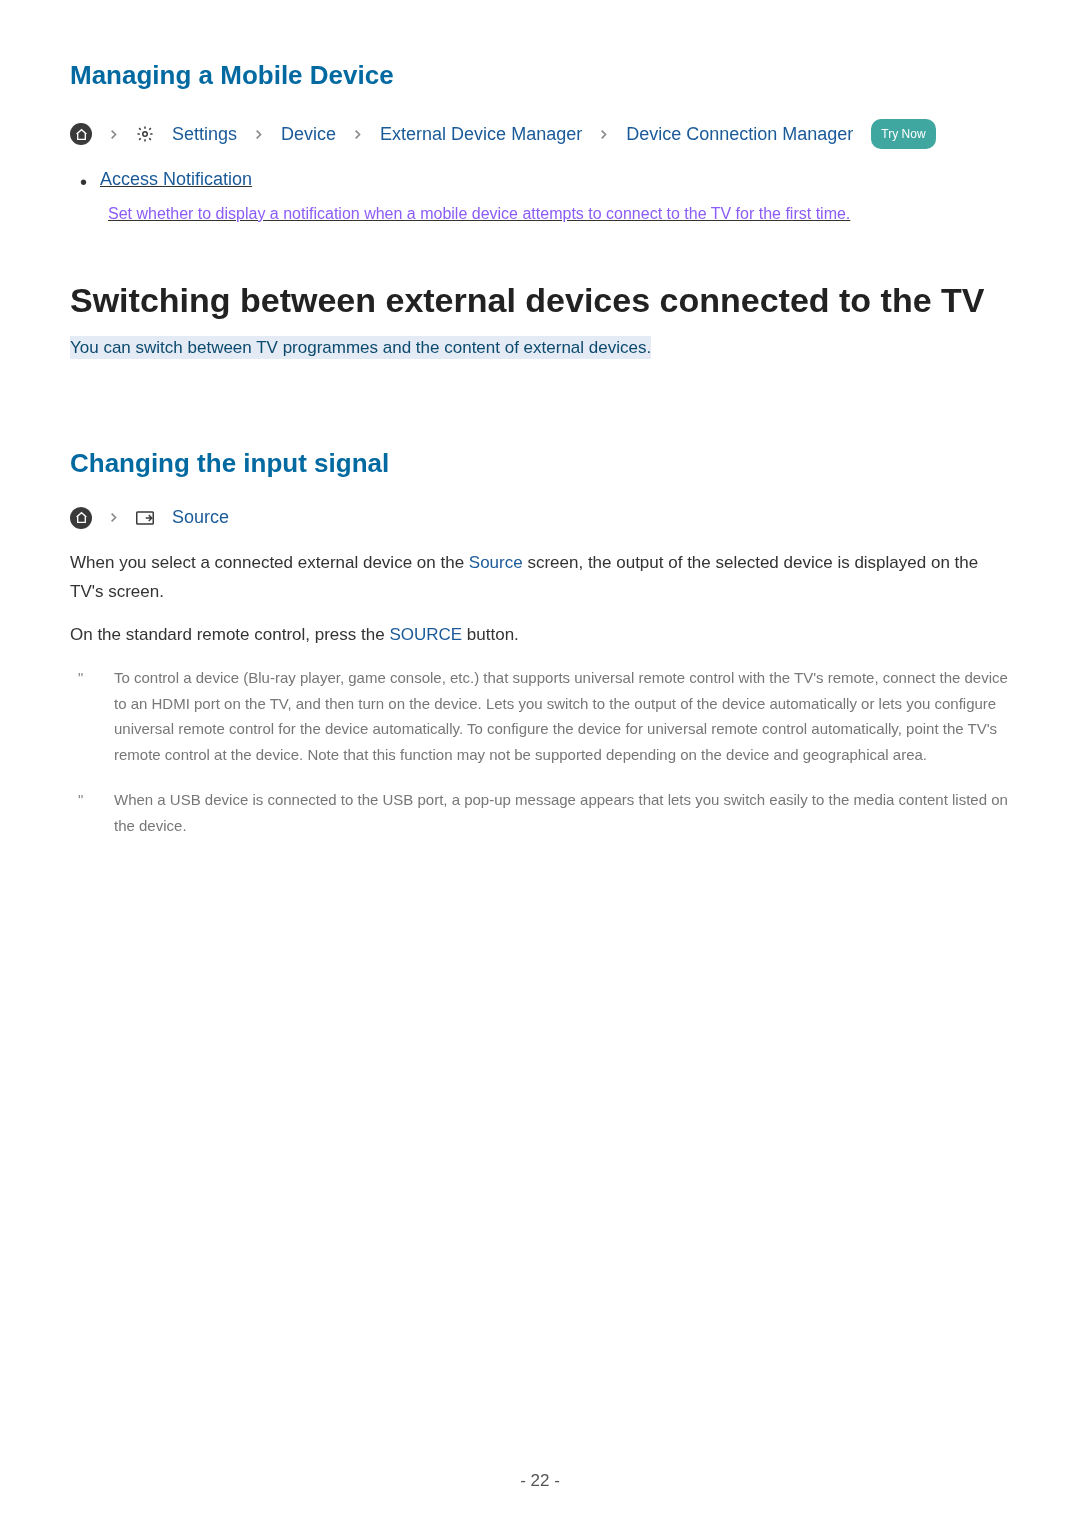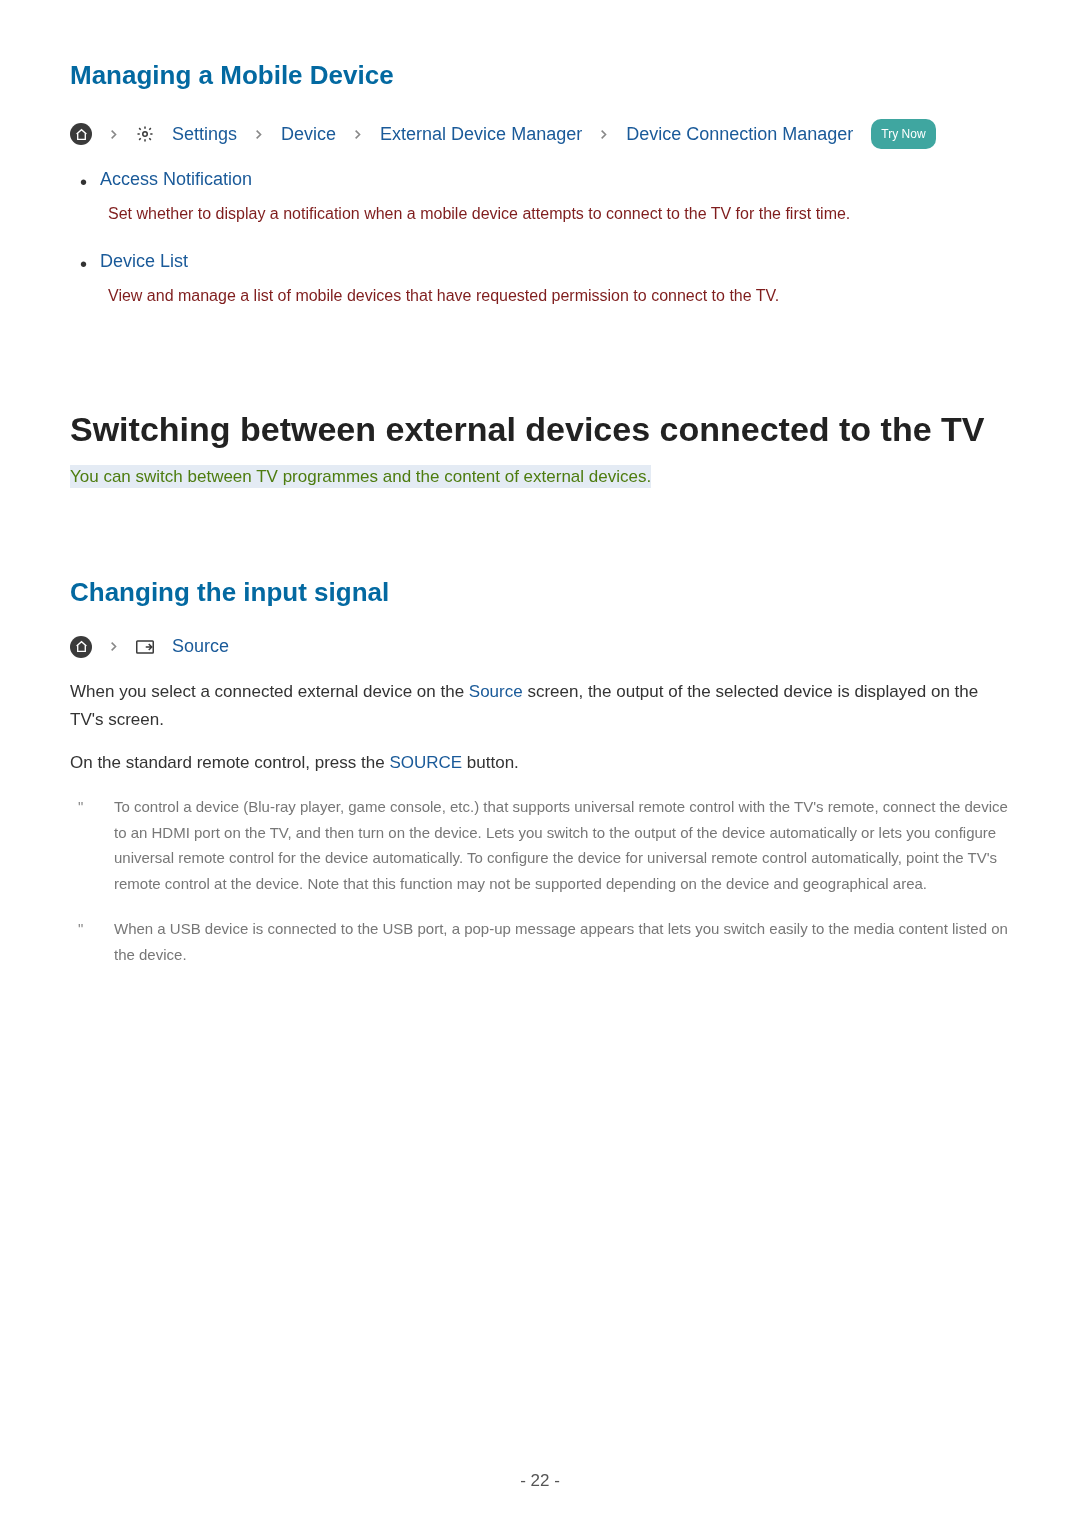--- a/index.html
+++ b/index.html
@@ -15,26 +15,26 @@
   h2.section-title {
     font-size: 26px;
     font-weight: 600;
     color: #0369a1;
     margin-bottom: 28px;
   }
   h1.main-title {
     font-size: 34px;
     font-weight: 600;
     color: #222;
-    margin-top: 101px;
+    margin-top: 54px;
     margin-bottom: 18px;
   }
   .intro-text {
     font-size: 17px;
-    color: #4d7c0f;
+    color: #0c4a6e;
     background: #e4ebf4;
     display: inline;
     padding: 2px 0;
   }
   .breadcrumb {
     display: flex;
     align-items: center;
     flex-wrap: wrap;
     gap: 18px;
     font-size: 18px;
@@ -69,37 +69,38 @@
     font-weight: 500;
   }
   .bullet-list {
     list-style: none;
     padding-left: 30px;
     margin-bottom: 10px;
   }
   .bullet-list > li {
     position: relative;
     margin-bottom: 24px;
+    text-decoration: underline;
   }
   .bullet-list > li::before {
     content: "•";
     position: absolute;
     left: -20px;
     top: 2px;
     font-size: 20px;
     color: #333;
   }
   .bullet-title {
     color: #1a5a99;
     font-size: 18px;
     font-weight: 500;
     margin-bottom: 12px;
   }
   .bullet-desc {
-    color: #7f1d1d;
+    color: #8b5cf6;
     font-size: 16px;
     line-height: 1.55;
     margin-left: 8px;
   }
   .section-spacer { margin-top: 90px; }
   .body-text {
     font-size: 17px;
     color: #333;
     line-height: 1.7;
     margin-bottom: 14px;
@@ -173,24 +174,20 @@
       </svg>
   </span>
   <span class="link">Device Connection Manager</span>
   <span class="try-now">Try Now</span>
 </div>
 
 <ul class="bullet-list">
   <li>
     <div class="bullet-title">Access Notification</div>
     <div class="bullet-desc">Set whether to display a notification when a mobile device attempts to connect to the TV for the first time.</div>
-  </li>
-  <li>
-    <div class="bullet-title">Device List</div>
-    <div class="bullet-desc">View and manage a list of mobile devices that have requested permission to connect to the TV.</div>
   </li>
 </ul>
 
 <h1 class="main-title">Switching between external devices connected to the TV</h1>
 <div><span class="intro-text">You can switch between TV programmes and the content of external devices.</span></div>
 
 <h2 class="section-title section-spacer">Changing the input signal</h2>
 
 <div class="breadcrumb">
   <span class="home-icon">

